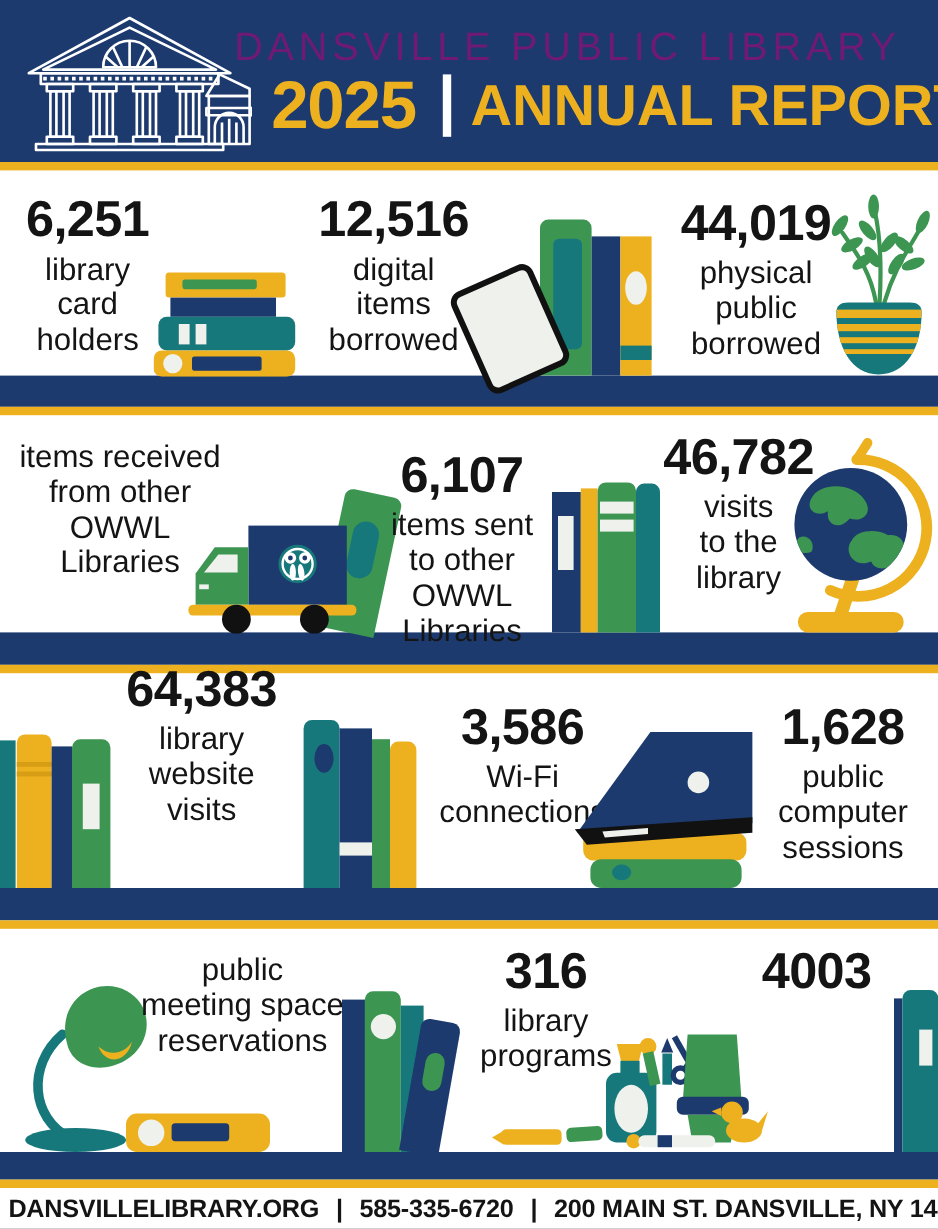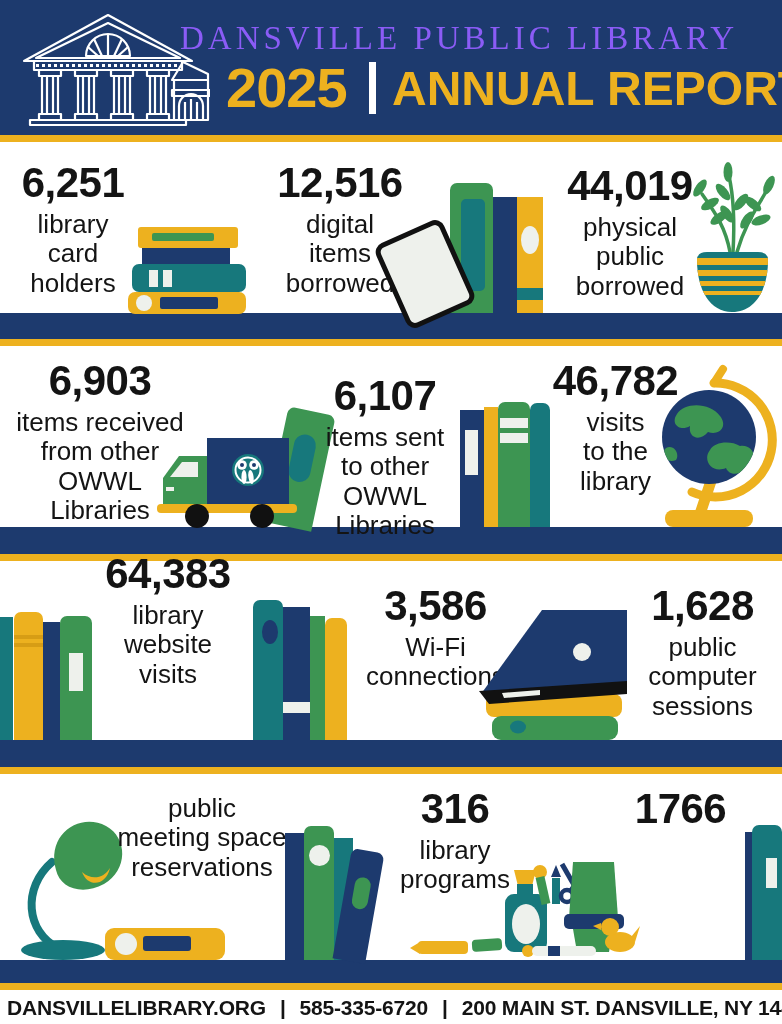--- a/index.html
+++ b/index.html
@@ -8,22 +8,22 @@
   }
   html,body{margin:0;padding:0;background:#888;}
   #poster{
     position:relative;width:782px;height:1024px;background:var(--paper);
     font-family:"Liberation Sans", sans-serif;overflow:hidden;margin:0 auto;
   }
   .abs{position:absolute;}
   
   .header-band{left:0;top:0;width:782px;height:135px;background:var(--navy);}
   .gold-stripe{left:0;width:782px;height:7px;background:var(--gold);}
-  .hdr-title{left:180px;top:20px;width:586px;text-align:left;color:#8b5cf6;
-    font-size:33px;letter-spacing:4px;white-space:nowrap;font-family:Liberation Serif, serif;}
+  .hdr-title{left:180px;top:20px;width:586px;text-align:center;color:#701a75;
+    font-size:33px;letter-spacing:4px;white-space:nowrap;}
   .hdr-year{left:226px;top:55px;color:var(--gold);font-size:56px;font-weight:700;letter-spacing:-1px;}
   .hdr-divider{left:369px;top:62px;width:7px;height:52px;background:#fff;}
   .hdr-sub{left:392px;top:61px;color:var(--gold);font-size:48px;font-weight:700;letter-spacing:0px;white-space:nowrap;}
   
   .shelf{left:0;width:782px;background:var(--navy);}
   
   .stat{position:absolute;text-align:center;color:var(--ink);}
   .stat-num{font-size:42px;font-weight:700;line-height:1;letter-spacing:-0.5px;}
   .stat-label{font-size:26px;line-height:1.13;white-space:pre-line;margin-top:6px;}
   
@@ -112,21 +112,21 @@
     <rect x="24" y="7" width="62" height="8" rx="2" fill="var(--green)"></rect>
     <rect x="14" y="22" width="88" height="16" fill="var(--navy)"></rect>
     <rect x="4" y="38" width="114" height="28" rx="7" fill="var(--teal)"></rect>
     <rect x="21" y="44" width="9" height="17" fill="var(--screen)"></rect>
     <rect x="35" y="44" width="9" height="17" fill="var(--screen)"></rect>
     <rect x="0" y="66" width="118" height="22" rx="7" fill="var(--gold)"></rect>
     <circle cx="16" cy="77" r="8" fill="var(--screen)"></circle>
     <rect x="32" y="71" width="58" height="12" rx="2" fill="var(--navy)"></rect>
   </svg>
 
-  <div class="stat" style="left:270px;top:162px;width:140px;">
+  <div class="stat" style="left:258px;top:162px;width:140px;">
     <div class="stat-num">12,516</div>
     <div class="stat-label">digital
 items
 borrowed</div>
   </div>
 
   <div class="book rtop" style="left:450px;top:183px;width:43px;height:130px;background:var(--green);">
     <div class="abs" style="left:11px;top:16px;width:24px;height:92px;border-radius:5px;background:var(--teal);"></div>
   </div>
   <div class="book" style="left:493px;top:197px;width:24px;height:116px;background:var(--navy);"></div>
@@ -172,21 +172,20 @@
     <path d="M12,100 Q12,92 22,92 L73,92 Q83,92 83,100 C83,130 70,152 47,152 C25,152 12,130 12,100 Z" fill="var(--teal)"></path>
     <g clip-path="url(#potclip)" fill="var(--gold)">
       <rect x="8" y="98" width="80" height="7"></rect>
       <rect x="8" y="110" width="80" height="6"></rect>
       <rect x="8" y="121" width="80" height="5"></rect>
       <rect x="8" y="131" width="80" height="4"></rect>
     </g>
   </svg>
 
   <div class="stat" style="left:5px;top:360px;width:190px;">
-    <div class="stat-num">6,903</div>
     <div class="stat-label">items received
 from other
 OWWL
 Libraries</div>
   </div>
 
   <div class="book rtop" style="left:266px;top:410px;width:48px;height:118px;background:var(--green);transform:rotate(12deg);transform-origin:60% 90%;">
     <div class="abs" style="left:13px;top:24px;width:22px;height:48px;border-radius:11px;background:var(--teal);"></div>
   </div>
   <svg class="abs" style="left:155px;top:430px;" width="145" height="99" viewBox="0 0 145 99">
@@ -370,21 +369,21 @@
     </g>
     <g fill="var(--gold)">
       <ellipse cx="210" cy="90" rx="15" ry="10"></ellipse>
       <circle cx="200" cy="75" r="9"></circle>
       <polygon points="191,71 183,74 191,78"></polygon>
       <polygon points="221,85 230,74 225,90"></polygon>
     </g>
   </svg>
 
   <div class="stat" style="left:618px;top:788px;width:125px;">
-    <div class="stat-num">1766</div>
+    <div class="stat-num">4003</div>
   </div>
 
   <div class="book" style="left:745px;top:832px;width:7px;height:128px;background:var(--navy);"></div>
   <div class="book rtop" style="left:752px;top:825px;width:30px;height:135px;background:var(--teal);">
     <div class="abs" style="left:14px;top:33px;width:11px;height:30px;background:var(--screen);"></div>
   </div>
 
   <div class="abs footer-text">
     <span>DANSVILLELIBRARY.ORG</span><span>|</span><span>585-335-6720</span><span>|</span><span>200 MAIN ST. DANSVILLE, NY 14437</span>
   </div>

